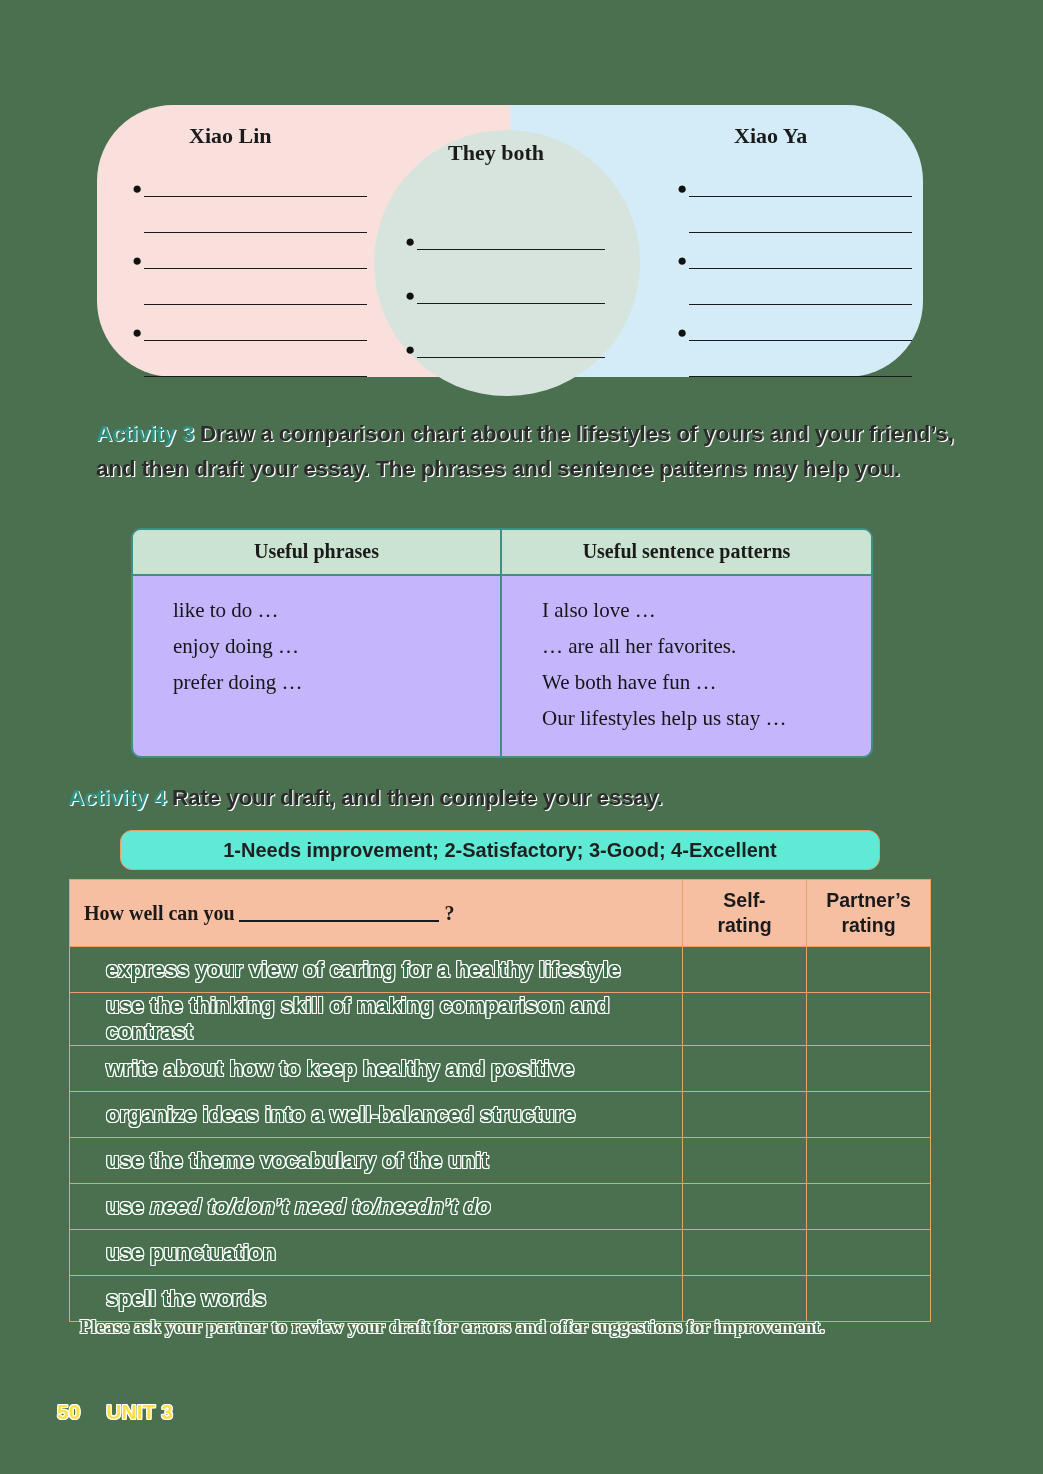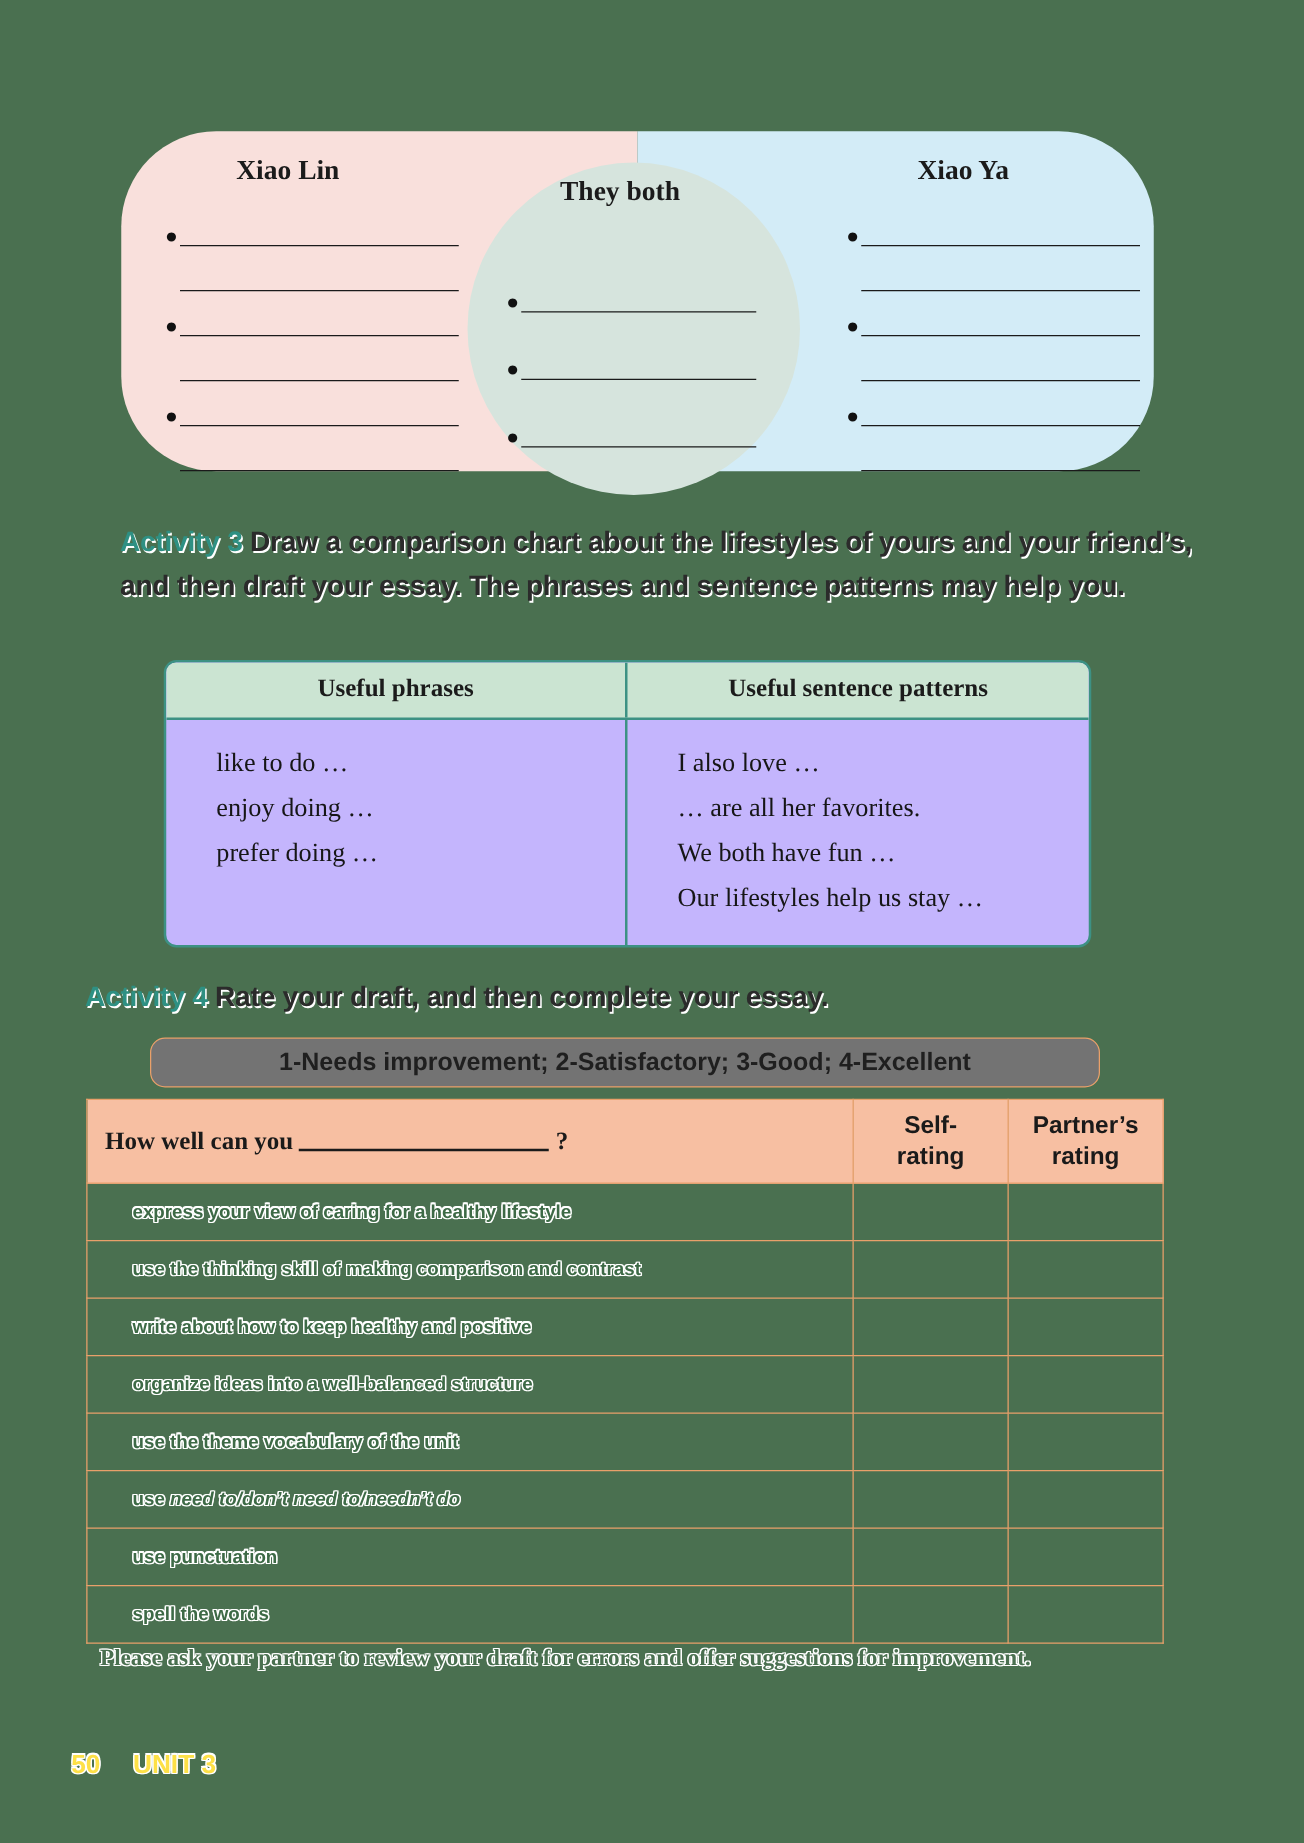--- a/index.html
+++ b/index.html
@@ -153,21 +153,21 @@
   }
   .pt-col ul { margin: 0; padding: 0; }
 
   
   .rating-legend {
     position: absolute;
     left: 120px;
     top: 830px;
     width: 760px;
     height: 40px;
-    background: #737373;
+    background: #5eead4;
     border: 1.6px solid #e9a06a;
     border-radius: 12px;
     display: flex;
     align-items: center;
     justify-content: center;
     box-sizing: border-box;
     font-weight: bold;
     font-size: 20px;
     color: #1f1f1f;
   }
@@ -209,21 +209,21 @@
     padding: 8px 4px !important;
     width: 115px;
     margin-top: 24px;
   }
   .rating-table tbody td {
     height: 45px;
     background: transparent;
   }
   .rt-item {
     padding-left: 36px !important;
-    font-size: 15px;
+    font-size: 22px;
     font-weight: bold;
     color: #3d6a46;
     text-shadow:
       -1px -1px 0 #ffffff,  1px -1px 0 #ffffff,
       -1px  1px 0 #ffffff,  1px  1px 0 #ffffff,
        0   -1px 0 #ffffff,  0    1px 0 #ffffff,
       -1px  0   0 #ffffff,  1px  0   0 #ffffff;
   }
   .rt-item i { font-style: italic; }
 

